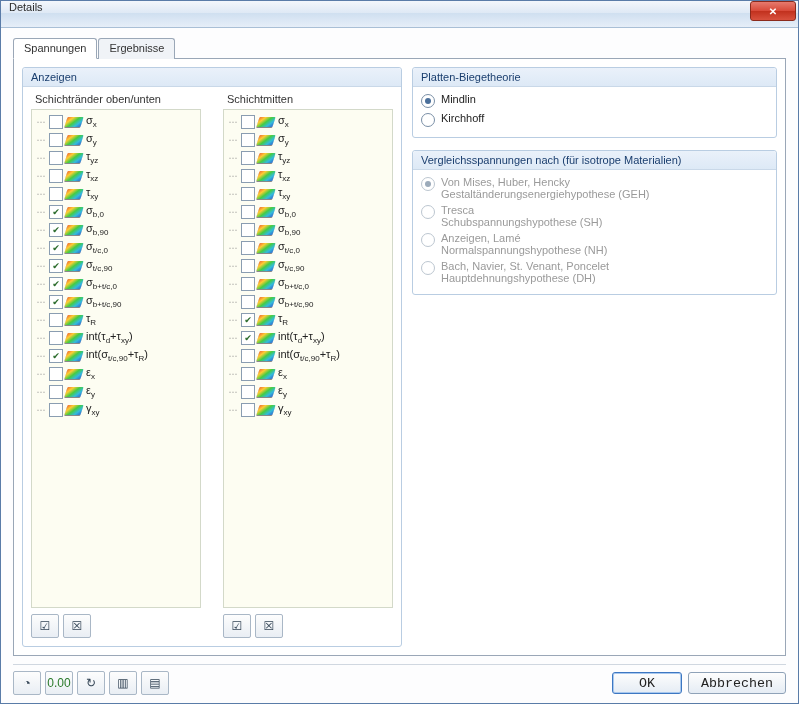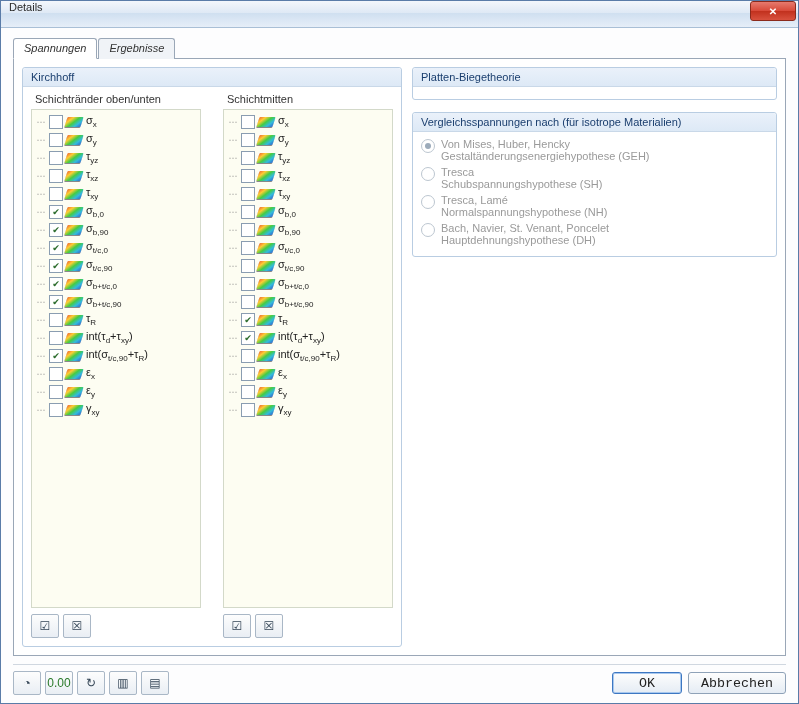--- a/index.html
+++ b/index.html
@@ -47,21 +47,20 @@
 }
 .tab {
   padding: 3px 10px 4px 10px;
   border: 1px solid #9aa7b7;
   border-bottom: none;
   background: #f0f3f7;
   border-radius: 3px 3px 0 0;
   margin-right: 1px;
   cursor: pointer;
   color: #333;
-  font-style: italic;
 }
 .tab.active {
   background: #fff;
   border-bottom: 1px solid #fff;
   position: relative;
 }
 .tabpanel {
   flex: 1;
   border: 1px solid #9aa7b7;
   background: #fff;
@@ -217,21 +216,21 @@
   <div class="content">
     <div class="tabs" id="tabstrip">
         <div class="tab active">Spannungen</div>
         <div class="tab">Ergebnisse</div>
       </div>
 
     <div class="tabpanel">
 
       <div class="leftcol">
         <div class="groupbox">
-          <div class="grouptitle">Kirchhoff</div>
+          <div class="grouptitle">Anzeigen</div>
           <div class="columns">
             <div class="listcol">
               <div class="colheader">Schichtränder oben/unten</div>
               <div class="treelist" id="list1">
                   <div class="row">
                     <span class="tree-toggle">⋯</span>
                     <span class="chk"></span>
                     <span class="layer-icon"></span>
                     <span class="lbl">σ<sub>x</sub></span>
                   </div>
@@ -448,20 +447,30 @@
                 <div class="iconbtn" title="Keine auswählen">☒</div>
               </div>
             </div>
           </div>
         </div>
       </div>
 
       <div class="rightcol">
         <div class="groupbox">
           <div class="grouptitle">Platten-Biegetheorie</div>
+          <div id="platten-opts">
+              <div class="radio-row">
+                <span class="radio selected"></span>
+                <span class="radio-label">Mindlin</span>
+              </div>
+              <div class="radio-row">
+                <span class="radio"></span>
+                <span class="radio-label">Kirchhoff</span>
+              </div>
+            </div>
         </div>
         <div class="groupbox">
           <div class="grouptitle">Vergleichsspannungen nach (für isotrope Materialien)</div>
           <div id="vergleich-opts">
               <div class="radio-row">
                 <span class="radio disabled selected"></span>
                 <div>
                   <div class="radio-label disabled">Von Mises, Huber, Hencky</div>
                   <div class="radio-sub">Gestaltänderungsenergiehypothese (GEH)</div>
                 </div>
@@ -469,21 +478,21 @@
               <div class="radio-row">
                 <span class="radio disabled"></span>
                 <div>
                   <div class="radio-label disabled">Tresca</div>
                   <div class="radio-sub">Schubspannungshypothese (SH)</div>
                 </div>
               </div>
               <div class="radio-row">
                 <span class="radio disabled"></span>
                 <div>
-                  <div class="radio-label disabled">Tresca, Lamé</div>
+                  <div class="radio-label disabled">Anzeigen, Lamé</div>
                   <div class="radio-sub">Normalspannungshypothese (NH)</div>
                 </div>
               </div>
               <div class="radio-row">
                 <span class="radio disabled"></span>
                 <div>
                   <div class="radio-label disabled">Bach, Navier, St. Venant, Poncelet</div>
                   <div class="radio-sub">Hauptdehnungshypothese (DH)</div>
                 </div>
               </div>

